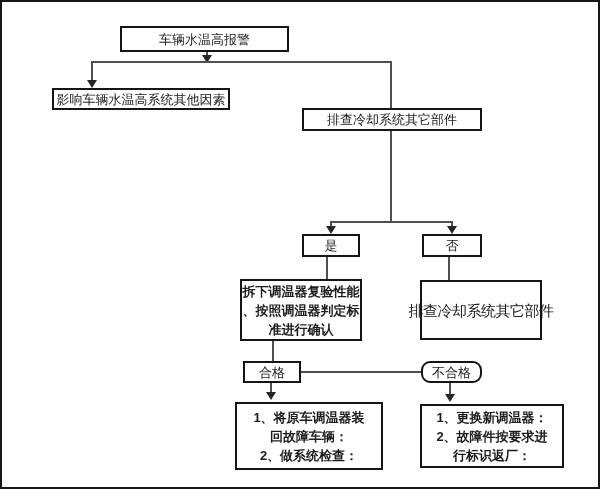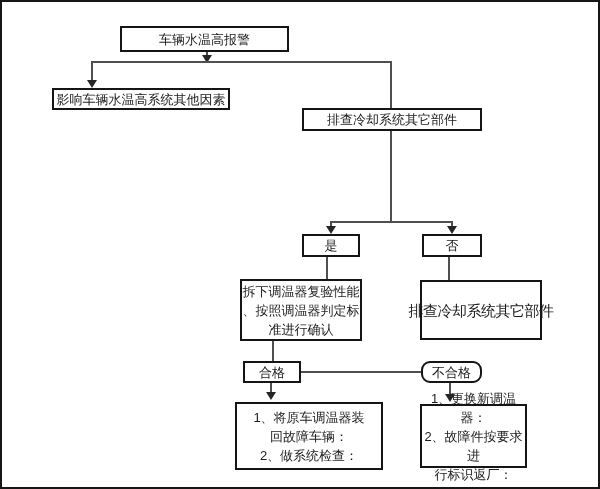--- a/index.html
+++ b/index.html
@@ -19,21 +19,21 @@
     background:#fff;
     color:#1b1b1b;
     display:flex;
     align-items:center;
     justify-content:center;
     text-align:center;
     font-size:13px;
     line-height:19px;
     white-space:nowrap;
   }
-  .node.multi{flex-direction:column;white-space:normal;}
+  .node.multi{flex-direction:column;white-space:normal;font-weight:bold;}
   .node.multi span{display:block;}
   .node.tight{font-size:15px;letter-spacing:-0.5px;}
   .line{position:absolute;background:#4f4f4f;}
   .arrow-down{
     position:absolute;width:0;height:0;
     border-left:5px solid transparent;
     border-right:5px solid transparent;
     border-top:8px solid #262626;
   }
 </style>
@@ -91,19 +91,19 @@
   <div class="node" style="left:241px;top:359px;width:58px;height:22px;">合格</div>
 
   <div class="node" style="left:419px;top:359px;width:61px;height:22px;border-radius:9px;">不合格</div>
 
   <div class="node multi" style="left:233px;top:400px;width:148px;height:68px;text-align:center;">
     <span>1、将原车调温器装</span>
     <span>回故障车辆：</span>
     <span>2、做系统检查：</span>
   </div>
 
-  <div class="node multi" style="left:418px;top:402px;width:107px;height:64px;justify-content:center;">
+  <div class="node multi" style="left:418px;top:402px;width:144px;height:64px;justify-content:center;">
     <span>1、更换新调温器：</span>
     <span>2、故障件按要求进</span>
     <span>行标识返厂：</span>
   </div>
 
 </div>
 
 </body></html>

